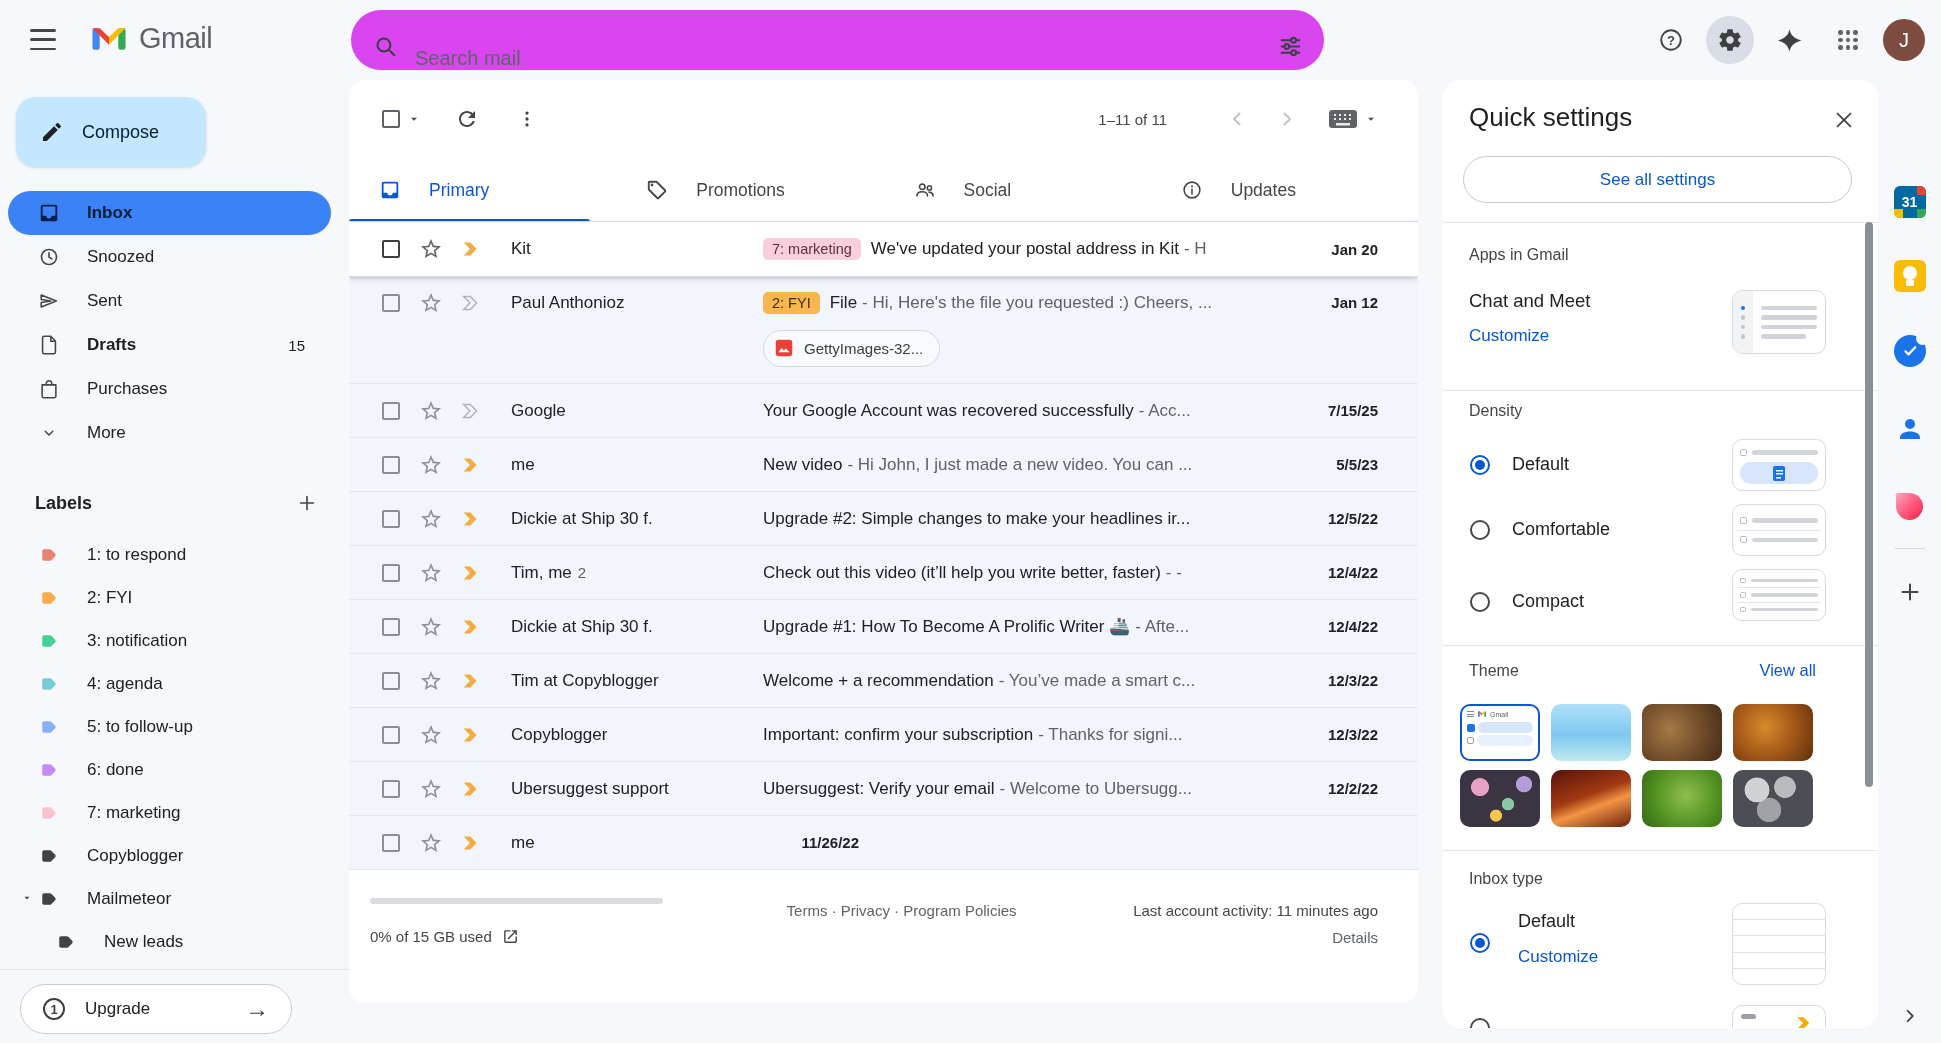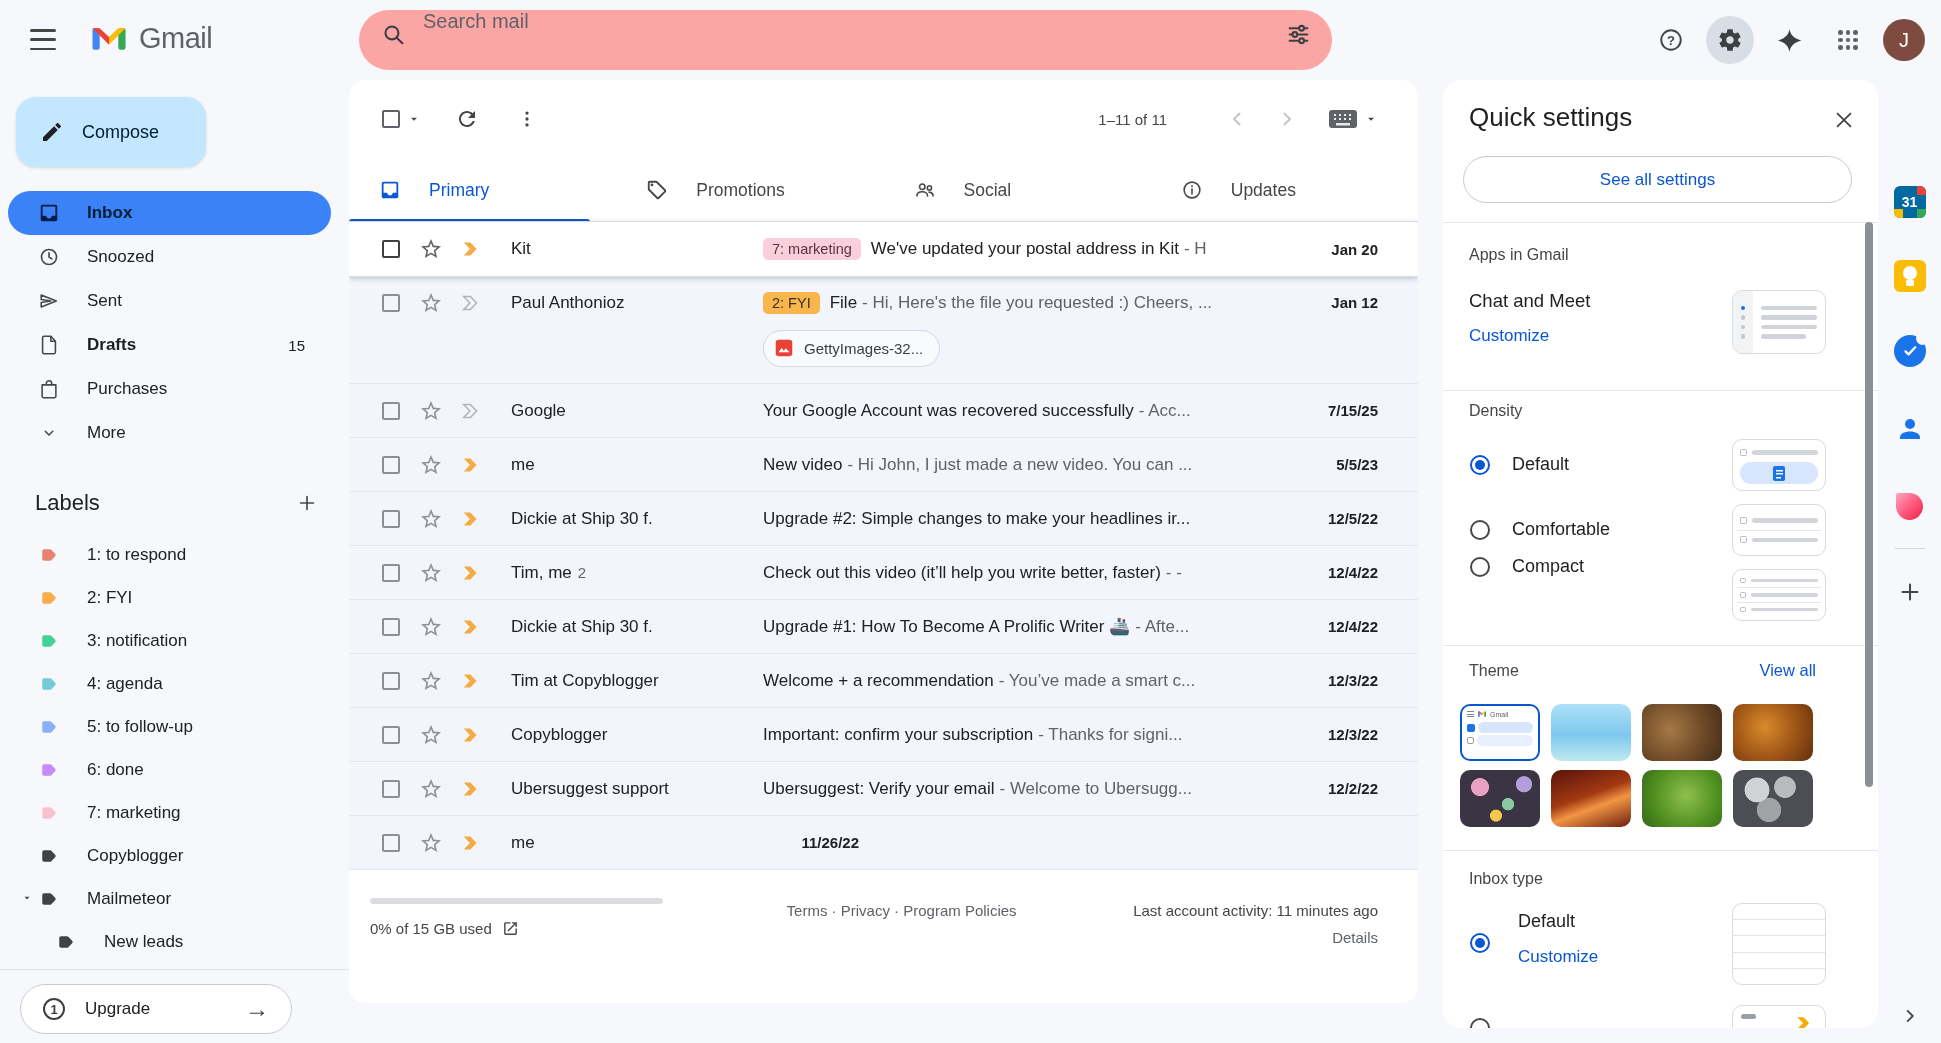--- a/index.html
+++ b/index.html
@@ -8,21 +8,21 @@
   button{font-family:inherit;background:none;border:none;padding:0;cursor:pointer;color:inherit;text-align:left;}
   svg{display:block;}
 
   
   .hdr{position:absolute;left:0;top:0;right:0;height:80px;}
   .burger{position:absolute;left:30px;top:29px;width:26px;height:21px;display:flex;flex-direction:column;justify-content:space-between;}
   .burger span{height:2.5px;background:#444746;border-radius:2px;}
   .logo{position:absolute;left:88px;top:22px;display:flex;align-items:center;gap:9px;cursor:pointer;}
   .logo svg{width:42px;height:31px;}
   .logo-text{font-size:29px;color:#5f6368;letter-spacing:-.5px;}
-  .search{position:absolute;left:359px;top:10px;width:973px;height:60px;background:#fca5a5;border-radius:30px;display:flex;align-items:flex-start;padding:0 10px;}
+  .search{position:absolute;left:351px;top:10px;width:973px;height:60px;background:#d946ef;border-radius:30px;display:flex;align-items:flex-end;padding:0 10px;}
   .sbtn{width:48px;height:48px;border-radius:50%;display:flex;align-items:center;justify-content:center;flex:none;}
   .sinput{flex:1;border:0;background:transparent;font-size:20px;font-family:inherit;color:#202124;outline:none;padding:0 6px;}
   .sinput::placeholder{color:#5f6368;opacity:1;}
   .hicons{position:absolute;right:16px;top:16px;height:48px;display:flex;align-items:center;gap:11px;}
   .hbtn{width:48px;height:48px;border-radius:50%;display:flex;align-items:center;justify-content:center;}
   .hbtn.active{background:#d8dde6;}
   .apps-grid{width:20px;height:20px;display:grid;grid-template-columns:repeat(3,1fr);gap:3px;}
   .apps-grid i{width:4.5px;height:4.5px;background:#5f6368;border-radius:50%;}
   .avatar{width:42px;height:42px;border-radius:50%;background:#7d4b3f;color:#fff;font-size:20px;display:flex;align-items:center;justify-content:center;cursor:pointer;}
 
@@ -33,21 +33,21 @@
   .navlist{margin-top:24px;}
   .nitem{height:44px;display:flex;align-items:center;margin:0 18px 0 8px;border-radius:22px;padding-left:29px;font-size:17px;color:#202124;cursor:pointer;}
   .nicon{width:24px;height:24px;margin-right:26px;display:flex;align-items:center;justify-content:center;color:#444746;flex:none;}
   .nitem.active{background:#3b82f6;}
   .nitem.active .nlabel{font-weight:700;color:#001d35;}
   .nitem.active .nicon{color:#041e49;}
   .nitem.bold .nlabel{font-weight:700;}
   .ncount{margin-left:auto;margin-right:26px;font-size:15px;color:#202124;}
   .ncount:empty{display:none;}
   .labels-hdr{margin-top:28px;height:40px;display:flex;align-items:center;padding:0 30px 0 35px;}
-  .labels-hdr .lt{font-size:22px;font-weight:400;}
+  .labels-hdr .lt{font-size:18px;font-weight:700;}
   .plusbtn{margin-left:auto;width:24px;height:24px;display:flex;align-items:center;justify-content:center;color:#444746;}
   .lablist{margin-top:10px;}
   .litem{position:relative;height:43px;display:flex;align-items:center;margin:0 18px 0 8px;border-radius:22px;padding-left:32px;font-size:17px;cursor:pointer;}
   .ltag{width:18px;height:18px;margin-right:29px;flex:none;}
   .litem .tri{position:absolute;left:13px;top:15px;color:#444746;}
   .litem.indent{padding-left:49px;}
   .side-div{margin-top:6px;border-top:1px solid #e0e3e7;}
   .upgrade{margin:14px 0 0 20px;width:272px;height:50px;border:1px solid #c9cdd2;border-radius:25px;background:#fff;display:flex;align-items:center;gap:20px;padding:0 22px;font-size:17px;color:#202124;}
   .one-badge{width:22px;height:22px;border:2px solid #3c4043;border-radius:50%;display:flex;align-items:center;justify-content:center;font-size:13px;font-weight:700;color:#3c4043;flex:none;}
   .upg-arrow{margin-left:auto;font-size:24px;color:#3c4043;line-height:1;}
@@ -97,21 +97,21 @@
   .date{flex:none;width:110px;text-align:right;margin-right:40px;font-size:15px;font-weight:600;color:#202124;}
   .row.sel{background:#fff;z-index:2;box-shadow:0 0 0 1px #dadce0,0 2px 6px rgba(32,33,36,.28);border-bottom:none;}
   .row.sel .cb{border-color:#3c4043;}
   .row.sel .star{color:#5f6368;}
   .line2{height:54px;display:flex;align-items:flex-start;padding-left:414px;}
   .chip{height:37px;border:1px solid #d3d8df;border-radius:19px;display:inline-flex;align-items:center;gap:9px;padding:0 16px 0 9px;background:#f8fafd;font-size:15px;color:#3c4043;}
 
   .lfoot{position:absolute;left:21px;right:40px;top:808px;display:flex;}
   .fcol1{width:300px;}
   .sbar{width:293px;height:6px;background:#dadce0;border-radius:3px;margin-top:10px;}
-  .stext{margin-top:16px;display:flex;align-items:flex-end;gap:10px;font-size:15px;color:#444746;}
+  .stext{margin-top:24px;display:flex;align-items:flex-end;gap:10px;font-size:15px;color:#444746;}
   .fcol2{flex:1;text-align:center;font-size:15px;color:#5f6368;padding-top:14px;}
   .fcol3{text-align:right;font-size:15px;color:#444746;padding-top:14px;}
   .fdetails{margin-top:10px;color:#5f6368;cursor:pointer;display:inline-block;}
 
   
   .qs{position:absolute;left:1443px;top:80px;width:435px;height:948px;background:#fff;border-radius:18px;overflow:hidden;}
   .qs-title{position:absolute;left:26px;top:22px;font-size:26px;color:#1f1f1f;}
   .qs-close{position:absolute;right:14px;top:20px;width:40px;height:40px;display:flex;align-items:center;justify-content:center;color:#444746;}
   .qs-seeall{position:absolute;left:20px;right:26px;top:76px;height:47px;border:1px solid #c6cacf;border-radius:24px;color:#0b57d0;font-size:17px;font-weight:500;background:#fff;text-align:center;}
   .qdiv{position:absolute;left:0;right:0;border-top:1px solid #e3e6ea;}
@@ -124,21 +124,21 @@
   .cust1{position:absolute;left:26px;top:246px;}
   .thumb{border:1px solid #d7dade;border-radius:10px;background:#fff;overflow:hidden;}
   .apps-thumb{position:absolute;left:289px;top:210px;width:94px;height:64px;display:flex;}
   .at-left{width:20px;background:#f1f3f4;display:flex;flex-direction:column;align-items:center;justify-content:center;gap:5px;}
   .at-left i{width:4.5px;height:4.5px;border-radius:50%;background:#c3c7cb;}
   .at-left i.on{background:#1a73e8;}
   .at-right{flex:1;display:flex;flex-direction:column;justify-content:center;gap:5px;padding:0 8px;}
   .at-right i{height:4.5px;background:#d0d4d9;border-radius:2px;}
   .at-right i:last-child{width:80%;}
   .qrow{position:absolute;left:27px;display:flex;align-items:center;gap:22px;font-size:18px;color:#1f1f1f;}
-  .r-def{top:374px}.r-com{top:439px}.r-comp{top:476px}
+  .r-def{top:374px}.r-com{top:439px}.r-comp{top:511px}
   .radio{width:20px;height:20px;border:2px solid #45484b;border-radius:50%;position:relative;flex:none;cursor:pointer;}
   .radio.on{border-color:#0b57d0;}
   .radio.on::after{content:"";position:absolute;inset:3px;border-radius:50%;background:#0b57d0;}
   .den-thumb{position:absolute;left:289px;width:94px;height:52px;display:flex;flex-direction:column;padding:6px 0;}
   .t-def{top:359px}.t-com{top:424px}.t-comp{top:489px;padding:4px 0;}
   .dt-row{display:flex;align-items:center;gap:5px;padding:0 7px;flex:1;}
   .dt-sq{width:7px;height:7px;border:1.5px solid #b6bac0;border-radius:1.5px;flex:none;}
   .dt-line{flex:1;height:4.5px;background:#d2d6db;border-radius:2.5px;}
   .dt-pill{margin:3px 7px 0;height:22px;background:#d7e6fd;border-radius:11px;display:flex;align-items:center;justify-content:center;}
   .dt-doc{width:12px;height:15px;border-radius:2px;background:linear-gradient(#fff 0 0) 2.5px 4px/7px 1.5px no-repeat,linear-gradient(#fff 0 0) 2.5px 7.5px/7px 1.5px no-repeat,linear-gradient(#fff 0 0) 2.5px 11px/5px 1.5px no-repeat,#1a73e8;}

